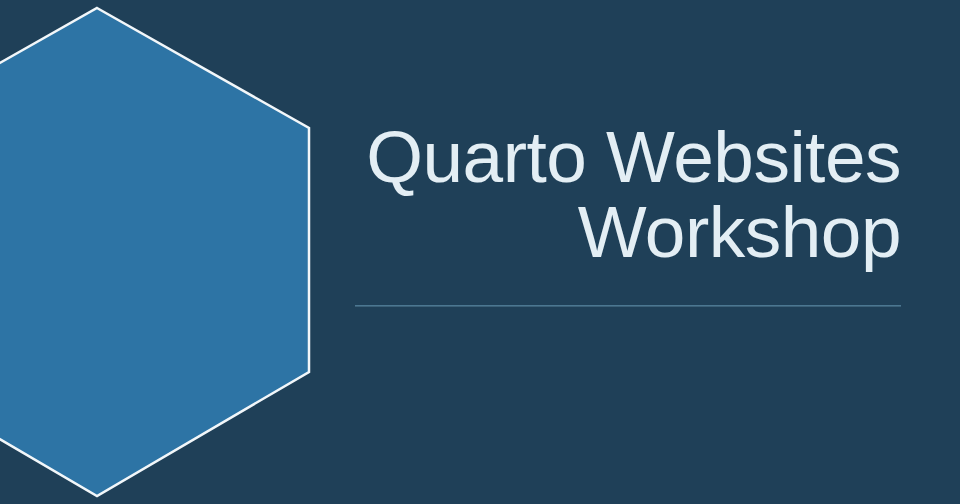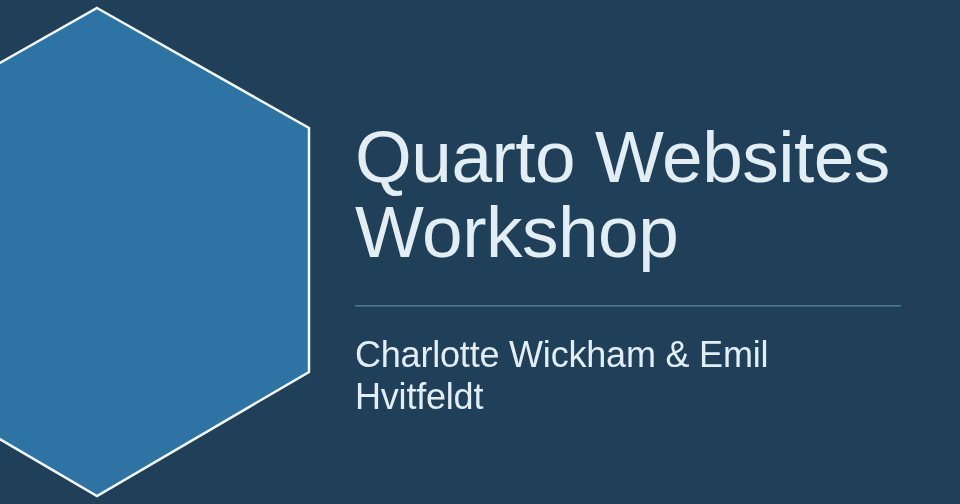--- a/index.html
+++ b/index.html
@@ -46,20 +46,21 @@
   }
 
   #slide-title {
     margin: 0;
     font-size: 73px;
     line-height: 75px;
     font-weight: 400;
     letter-spacing: -0.5px;
     color: #e3eef4;
     white-space: pre-line;
+    text-align: right;
   }
 
   #title-divider {
     margin: 36px 0 0 0;
     width: 546px;
     height: 2px;
     background: #4e728c;
     background: linear-gradient(to bottom, #4b7791 0px, #4b7791 1px, #3b6179 1px, #3b6179 2px);
     border: 0;
   }
@@ -84,17 +85,16 @@
     </svg>
   </div>
 
   <div id="title-block">
 
     <h1 id="slide-title" style="color: rgb(227, 238, 244);">Quarto Websites
 Workshop</h1>
 
     <hr id="title-divider">
 
-    <div id="slide-subtitle" style="color: rgb(227, 238, 244);">Charlotte Wickham &amp; Emil Hvitfeldt</div>
 
   </div>
 
 </div>
 
 </body></html>

